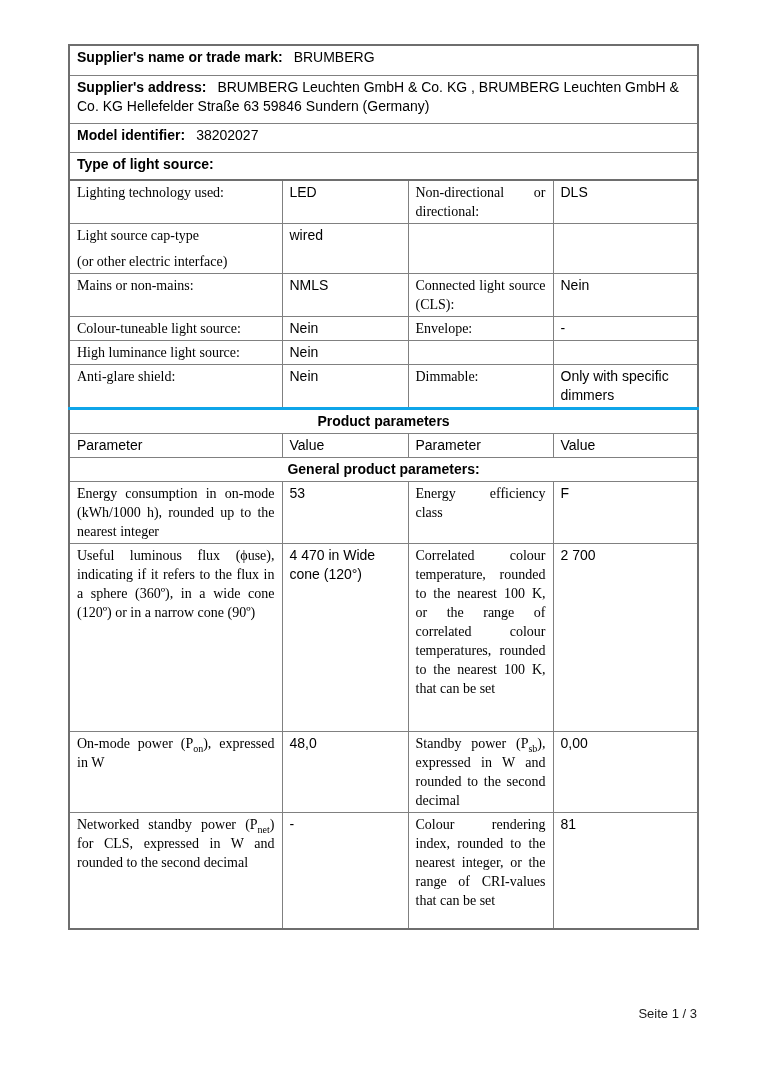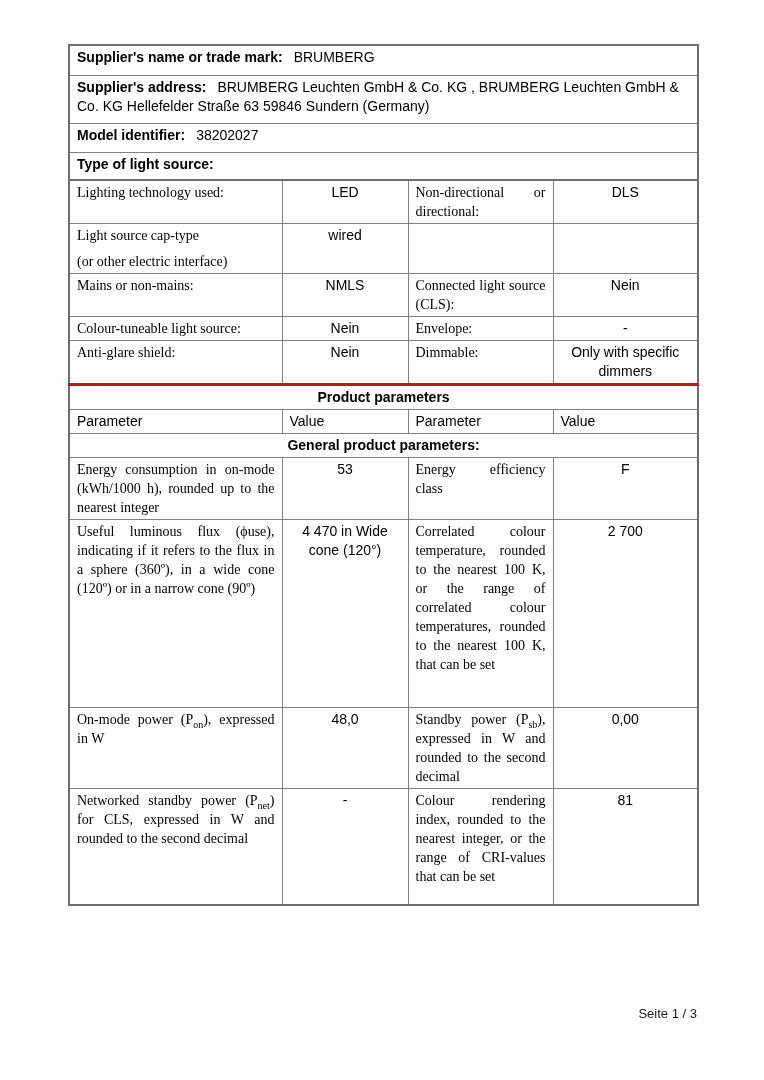--- a/index.html
+++ b/index.html
@@ -22,26 +22,26 @@
     font-size: 14px;
     line-height: 19px;
   }
   table.pis td {
     border: 1px solid #808080;
     vertical-align: top;
     padding: 2px 7px;
     overflow: hidden;
   }
   td.pcell { text-align: justify; text-justify: inter-word; font-family: Liberation Serif, serif; }
-  td.vcell { text-align: center; }
+  td.vcell { }
   .b { font-weight: bold; }
   .center { text-align: center !important; }
   .val-after-label { margin-left: 11px; }
 
-  tr.thick-top td { border-top: 3px solid #b91c1c; }
+  tr.thick-top td { border-top: 3px solid #0ea5e9; }
   tr.thick2-top td { border-top: 2px solid #6e6e6e; }
 
   .title-cell { padding: 8px 10px 6px 12px !important; }
   h1.doc-title {
     margin: 0; padding: 0;
     font-size: 28px; line-height: 36px;
     font-weight: bold;
     letter-spacing: -0.3px;
   }
   .reg-text { margin-top: 6px; font-size: 14px; line-height: 20px; color: #000; }
@@ -124,20 +124,26 @@
       <td class="vcell">NMLS</td>
       <td class="pcell">Connected light source (CLS):</td>
       <td class="vcell">Nein</td>
     </tr>
     <tr class="rh21">
       <td class="pcell">Colour-tuneable light source:</td>
       <td class="vcell">Nein</td>
       <td class="pcell">Envelope:</td>
       <td class="vcell">-</td>
     </tr>
+    <tr class="rh22">
+      <td class="pcell">High luminance light source:</td>
+      <td class="vcell">Nein</td>
+      <td class="pcell"></td>
+      <td class="vcell"></td>
+    </tr>
     <tr class="rh39">
       <td class="pcell">Anti-glare shield:</td>
       <td class="vcell">Nein</td>
       <td class="pcell">Dimmable:</td>
       <td class="vcell">Only with specific dimmers</td>
     </tr>
 
     <tr class="rh23 thick-top">
       <td colspan="4" class="center b">Product parameters</td>
     </tr>

